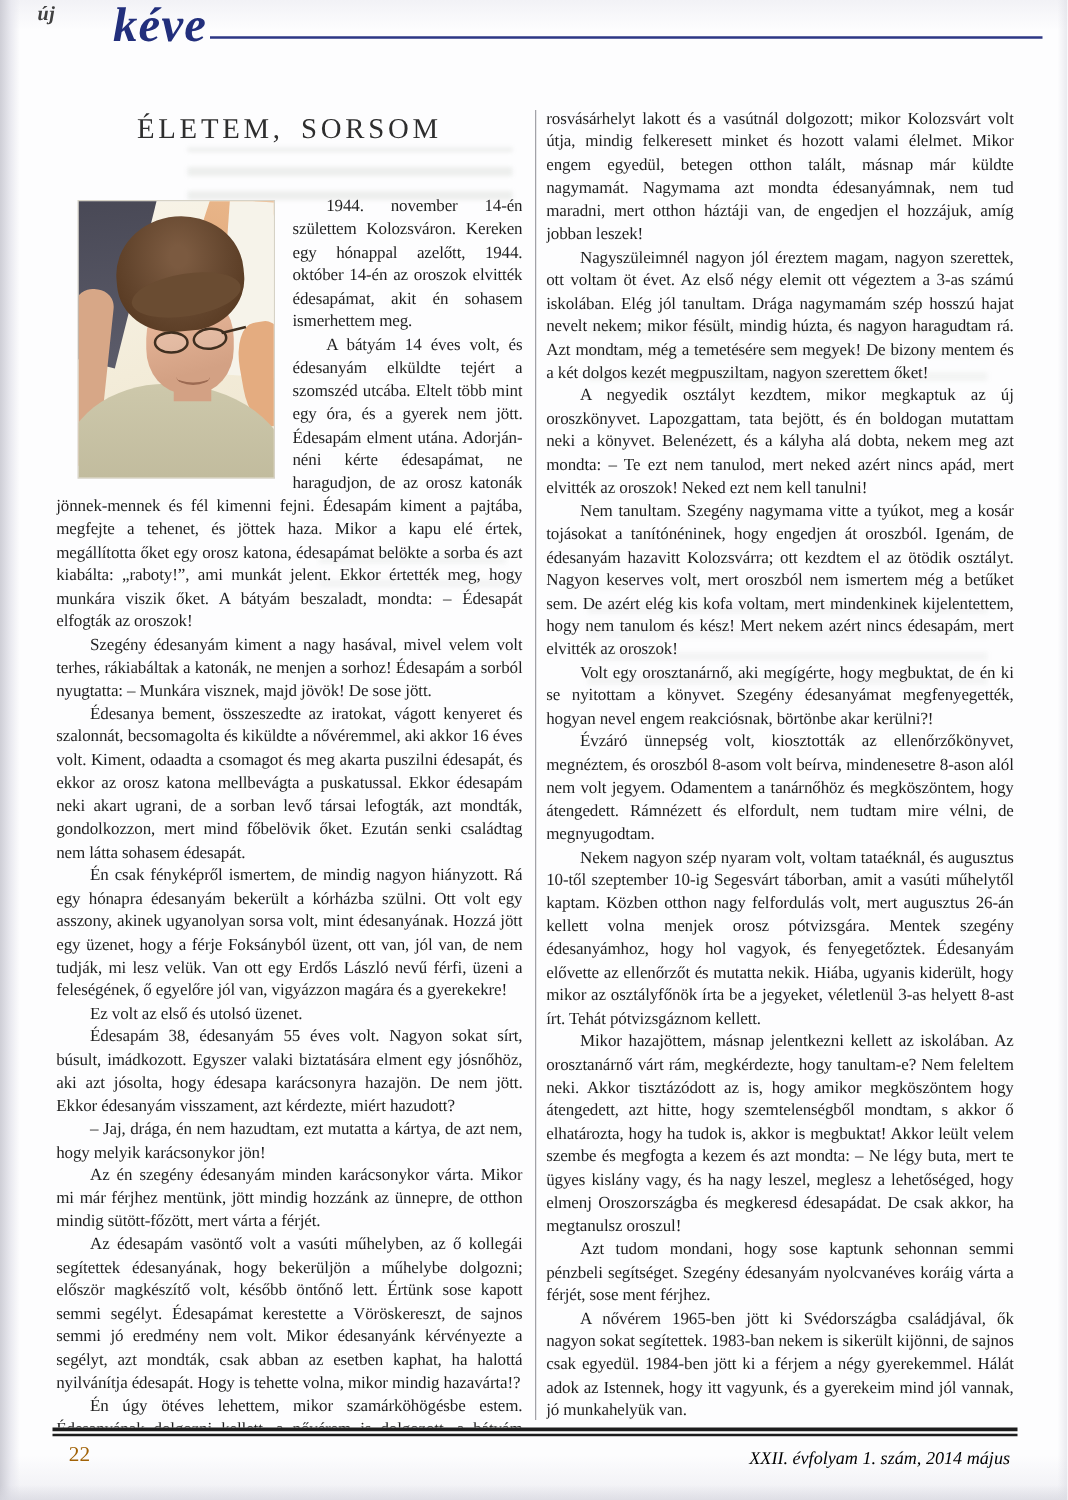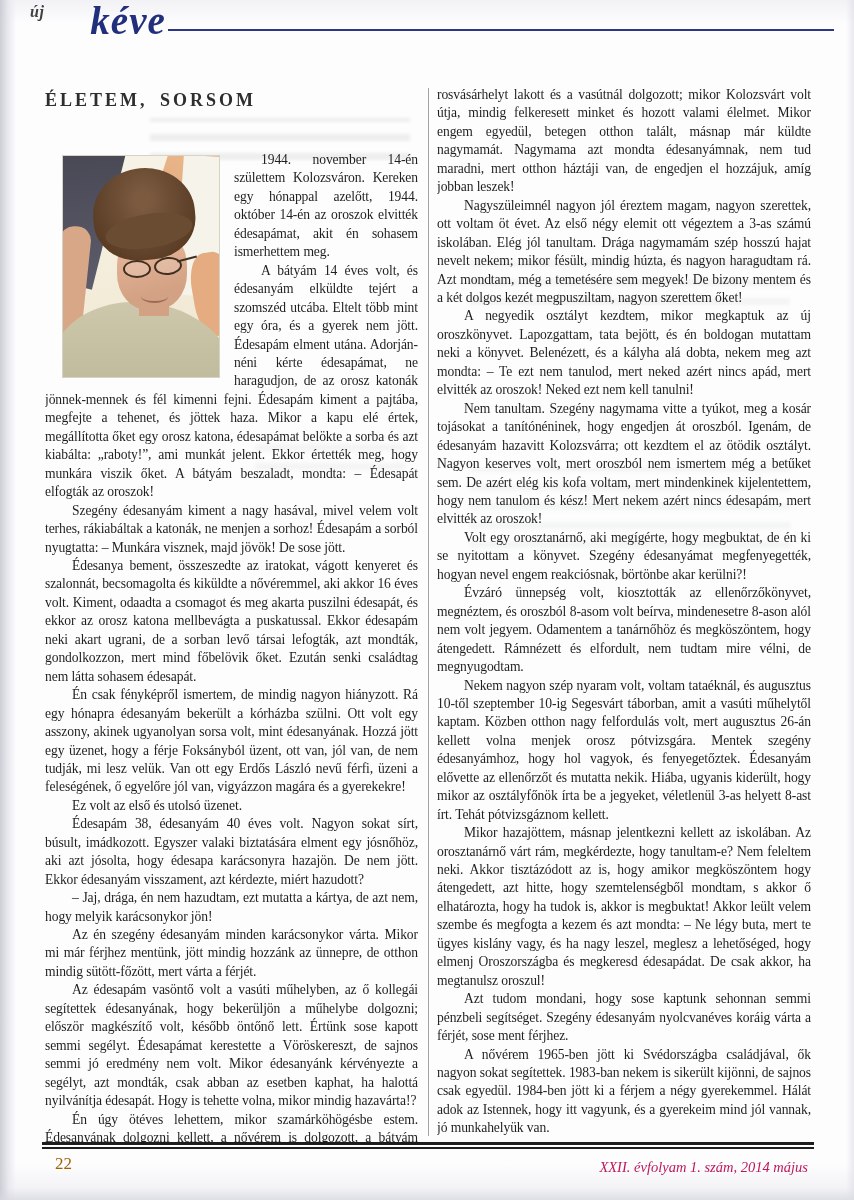--- a/index.html
+++ b/index.html
@@ -33,22 +33,22 @@
   .m-title{color:#222f7c;font-weight:bold;font-style:italic;font-size:39px;
     line-height:38px;letter-spacing:1px;margin-left:48px;}
   .m-rule{flex:1;height:2px;background:#2d3785;margin:0 2px 9px 2px;}
 
   
   .content{position:absolute;left:45px;top:86px;width:766px;height:1058px;display:flex;}
   .col{overflow:hidden;}
   .col-1{width:373px;}
   .col-divider{width:1px;background:#a2a2a8;margin:2px 8px 8px 10px;}
   .col-2{width:374px;}
-  h1.article-title{margin:4px 0 0 0;font-size:18px;font-weight:bold;color:#2e2e2e;
-    letter-spacing:3px;word-spacing:5px;}
+  h1.article-title{margin:4px 0 0 0;font-size:23px;font-weight:normal;color:#2e2e2e;
+    text-align:center;letter-spacing:3px;word-spacing:5px;}
   .article-1{margin-top:40px;}
   p.body-p{margin:0;text-indent:27px;text-align:justify;
     font-size:13.6px;line-height:18.45px;letter-spacing:-0.1px;}
   p.noindent{text-indent:0;}
 
   
   .photo{float:left;width:156px;height:221px;margin:4px 14px 5px 17px;
     position:relative;overflow:hidden;border:1px solid #d6d2c6;
     background:linear-gradient(160deg,#f8f4e9 0%,#f3ecd9 55%,#eee5cf 100%);}
   .photo div{position:absolute;}
@@ -82,21 +82,21 @@
   .ph-temple{left:114px;top:102px;width:20px;height:2px;background:#3f2f20;
     transform:rotate(-14deg);}
   .ph-smile{left:78px;top:134px;width:27px;height:11px;
     border-bottom:2px solid #9c6a52;border-radius:50%;}
 
   
   .rule-double{position:absolute;left:42px;top:1142px;width:772px;height:2px;
     border-top:3px solid #1d1d1d;border-bottom:2px solid #1d1d1d;background:#fff;}
   .footer-page{position:absolute;left:55px;top:1154px;font-size:17px;color:#a16207;}
   .footer-issue{position:absolute;right:46px;top:1159px;font-size:14.5px;
-    font-style:italic;color:#be185d;}
+    font-style:italic;color:#000000;}
 </style>
 </head>
 <body>
 
 <div class="edge-left"></div>
 <div class="edge-bottom"></div>
 <div class="edge-right"></div>
 <div class="ghost g1"></div>
 <div class="ghost g2"></div>
 <div class="ghost g3"></div>
@@ -128,21 +128,21 @@
         <div class="ph-lens lens-r"></div>
         <div class="ph-temple"></div>
         <div class="ph-smile"></div>
       </div>
       <p class="body-p">1944. november 14-én születtem Kolozsváron. Kereken egy hónappal azelőtt, 1944. október 14-én az oroszok elvitték édesapámat, akit én sohasem ismerhettem meg.</p>
       <p class="body-p">A bátyám 14 éves volt, és édesanyám elküldte tejért a szomszéd utcába. Eltelt több mint egy óra, és a gyerek nem jött. Édesapám elment utána. Adorján-néni kérte édesapámat, ne haragudjon, de az orosz katonák jönnek-mennek és fél kimenni fejni. Édesapám kiment a pajtába, megfejte a tehenet, és jöttek haza. Mikor a kapu elé értek, megállította őket egy orosz katona, édesapámat belökte a sorba és azt kiabálta: „raboty!”, ami munkát jelent. Ekkor értették meg, hogy munkára viszik őket. A bátyám beszaladt, mondta: – Édesapát elfogták az oroszok!</p>
       <p class="body-p">Szegény édesanyám kiment a nagy hasával, mivel velem volt terhes, rákiabáltak a katonák, ne menjen a sorhoz! Édesapám a sorból nyugtatta: – Munkára visznek, majd jövök! De sose jött.</p>
       <p class="body-p">Édesanya bement, összeszedte az iratokat, vágott kenyeret és szalonnát, becsomagolta és kiküldte a nővéremmel, aki akkor 16 éves volt. Kiment, odaadta a csomagot és meg akarta puszilni édesapát, és ekkor az orosz katona mellbevágta a puskatussal. Ekkor édesapám neki akart ugrani, de a sorban levő társai lefogták, azt mondták, gondolkozzon, mert mind főbelövik őket. Ezután senki családtag nem látta sohasem édesapát.</p>
       <p class="body-p">Én csak fényképről ismertem, de mindig nagyon hiányzott. Rá egy hónapra édesanyám bekerült a kórházba szülni. Ott volt egy asszony, akinek ugyanolyan sorsa volt, mint édesanyának. Hozzá jött egy üzenet, hogy a férje Foksányból üzent, ott van, jól van, de nem tudják, mi lesz velük. Van ott egy Erdős László nevű férfi, üzeni a feleségének, ő egyelőre jól van, vigyázzon magára és a gyerekekre!</p>
       <p class="body-p">Ez volt az első és utolsó üzenet.</p>
-      <p class="body-p">Édesapám 38, édesanyám 40 éves volt. Nagyon sokat sírt, búsult, imádkozott. Egyszer valaki biztatására elment egy jósnőhöz, aki azt jósolta, hogy édesapa karácsonyra hazajön. De nem jött. Ekkor édesanyám visszament, azt kérdezte, miért hazudott?</p>
+      <p class="body-p">Édesapám 38, édesanyám 55 éves volt. Nagyon sokat sírt, búsult, imádkozott. Egyszer valaki biztatására elment egy jósnőhöz, aki azt jósolta, hogy édesapa karácsonyra hazajön. De nem jött. Ekkor édesanyám visszament, azt kérdezte, miért hazudott?</p>
       <p class="body-p">– Jaj, drága, én nem hazudtam, ezt mutatta a kártya, de azt nem, hogy melyik karácsonykor jön!</p>
       <p class="body-p">Az én szegény édesanyám minden karácsonykor várta. Mikor mi már férjhez mentünk, jött mindig hozzánk az ünnepre, de otthon mindig sütött-főzött, mert várta a férjét.</p>
       <p class="body-p">Az édesapám vasöntő volt a vasúti műhelyben, az ő kollegái segítettek édesanyának, hogy bekerüljön a műhelybe dolgozni; először magkészítő volt, később öntőnő lett. Értünk sose kapott semmi segélyt. Édesapámat kerestette a Vöröskereszt, de sajnos semmi jó eredmény nem volt. Mikor édesanyánk kérvényezte a segélyt, azt mondták, csak abban az esetben kaphat, ha halottá nyilvánítja édesapát. Hogy is tehette volna, mikor mindig hazavárta!?</p>
       <p class="body-p">Én úgy ötéves lehettem, mikor szamárköhögésbe estem. Édesanyának dolgozni kellett, a nővérem is dolgozott, a bátyám inasiskolába járt. Engem bezártak a lakásba. Nagytata, apai nagyapám Ma-</p>
     </div>
   </div>
 
   <div class="col-divider"></div>
 
   <div class="col col-2">

